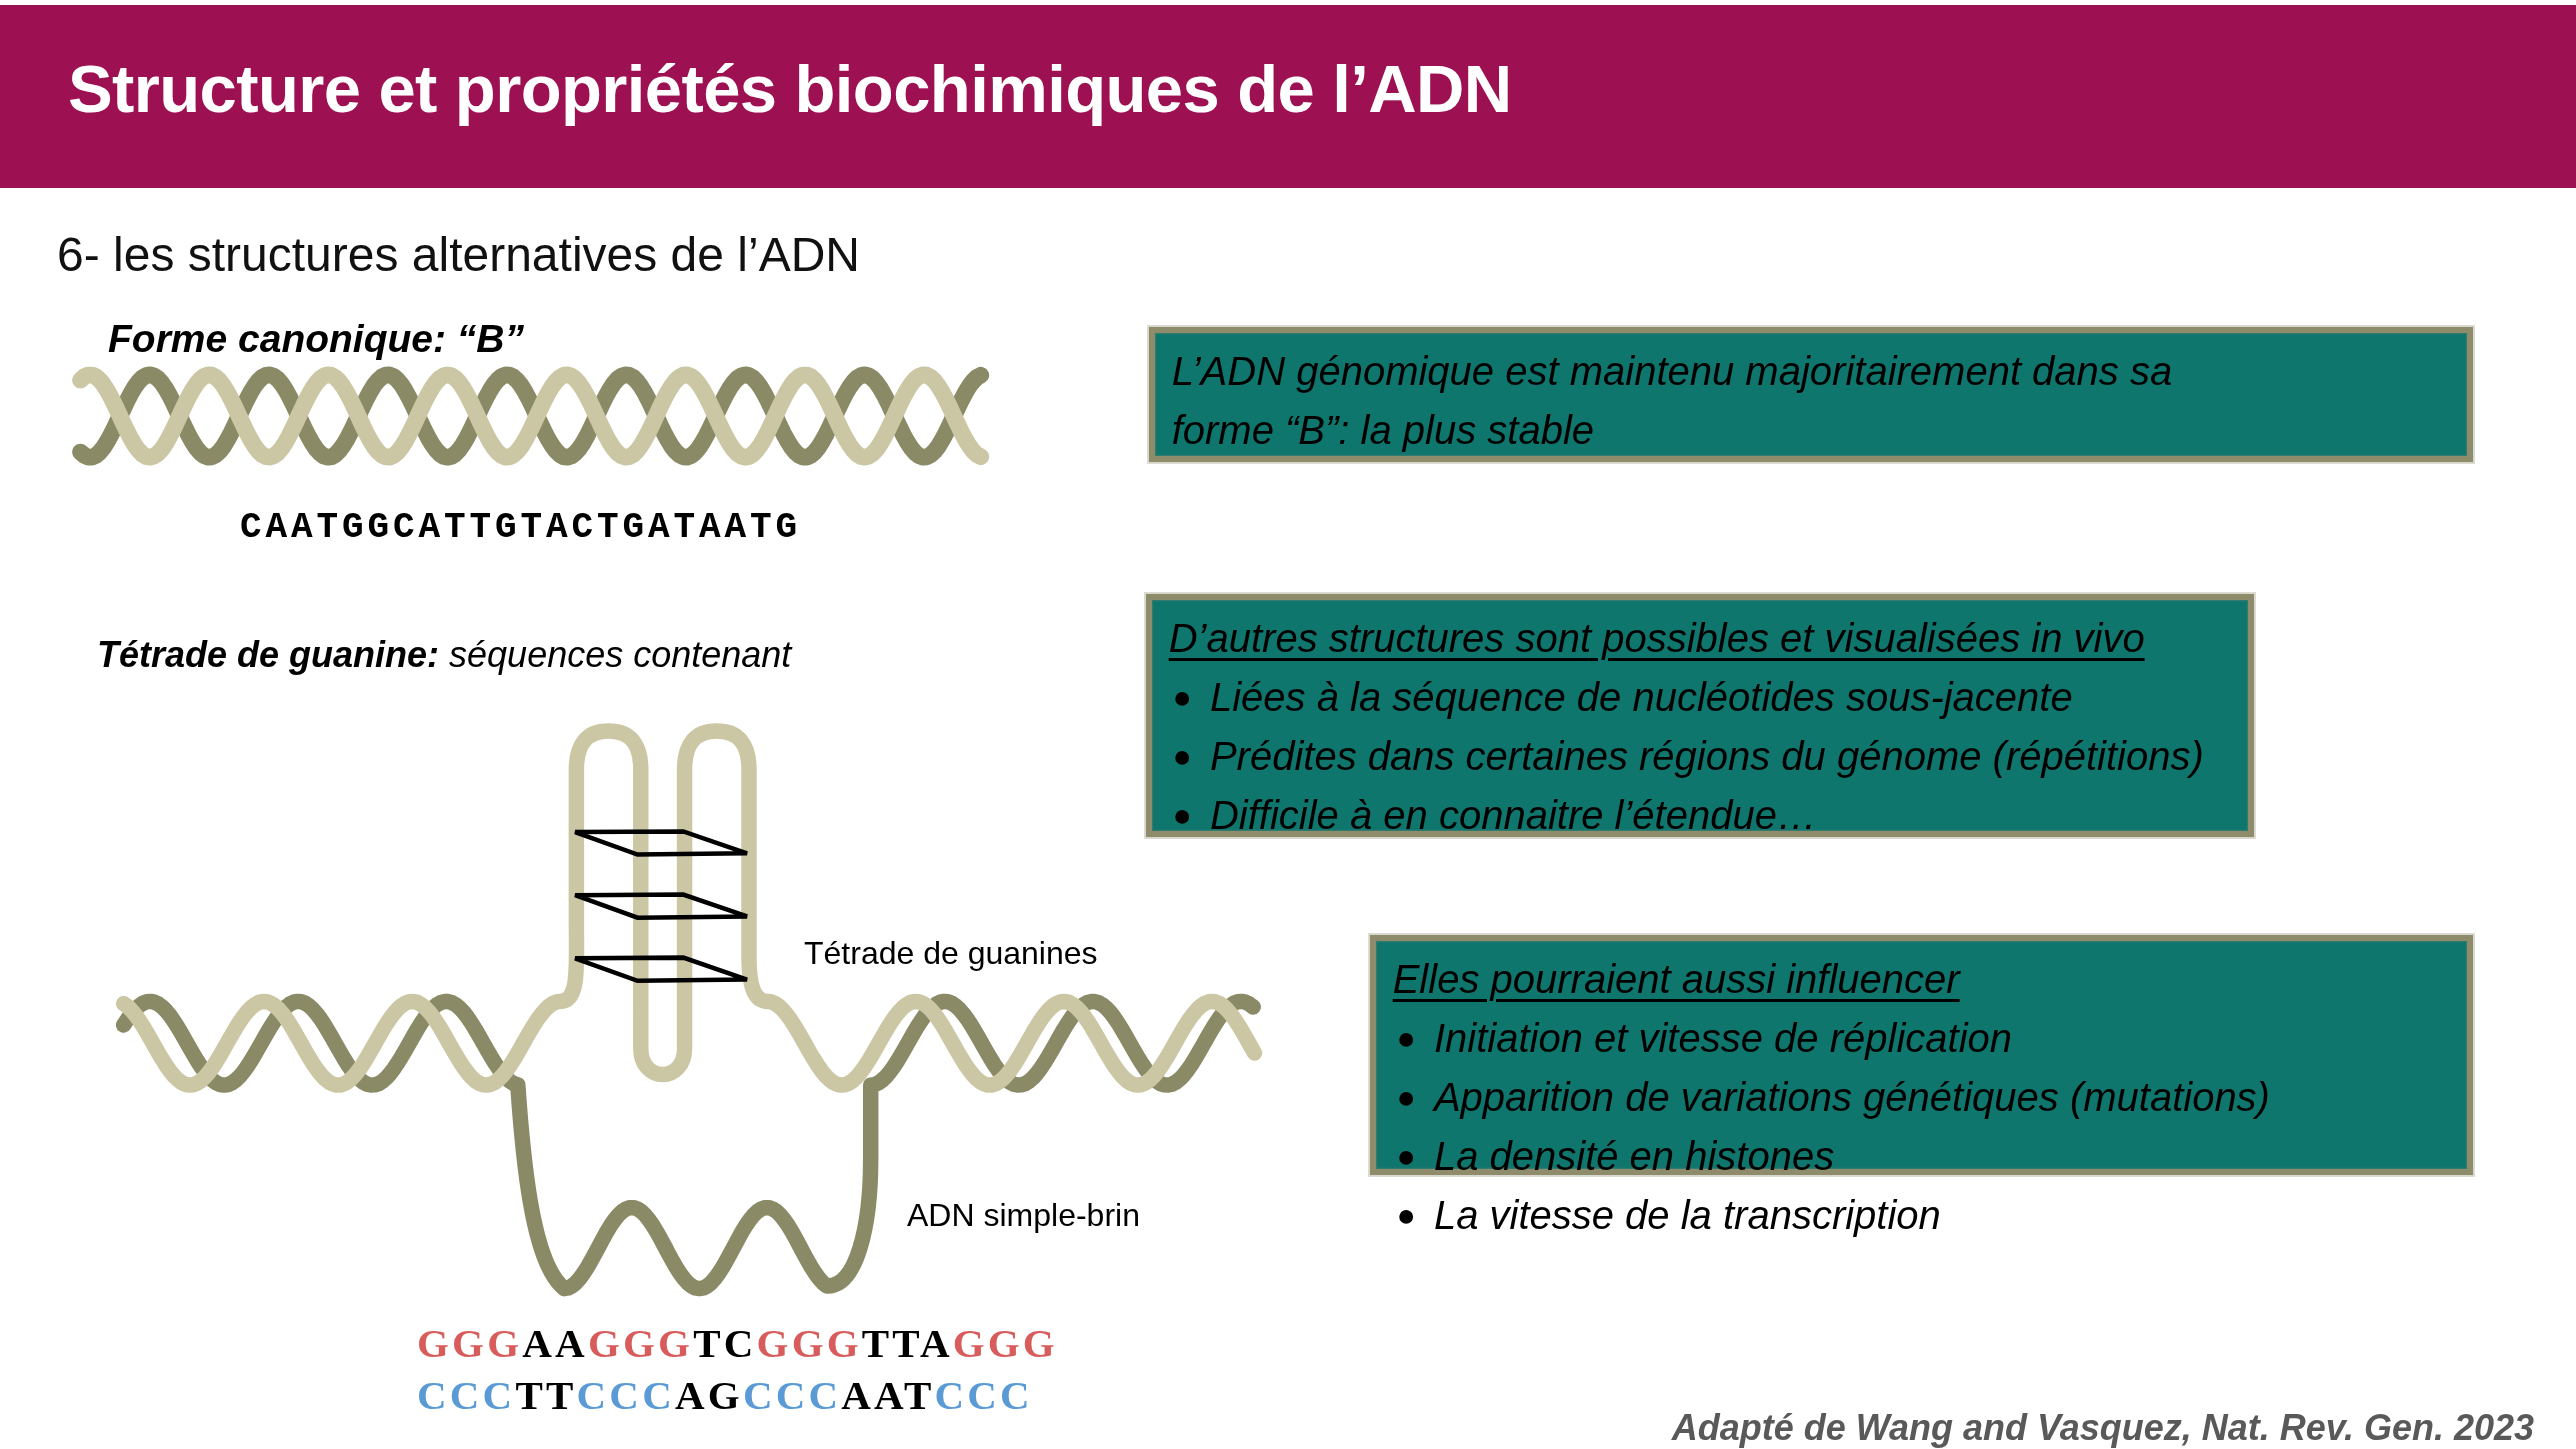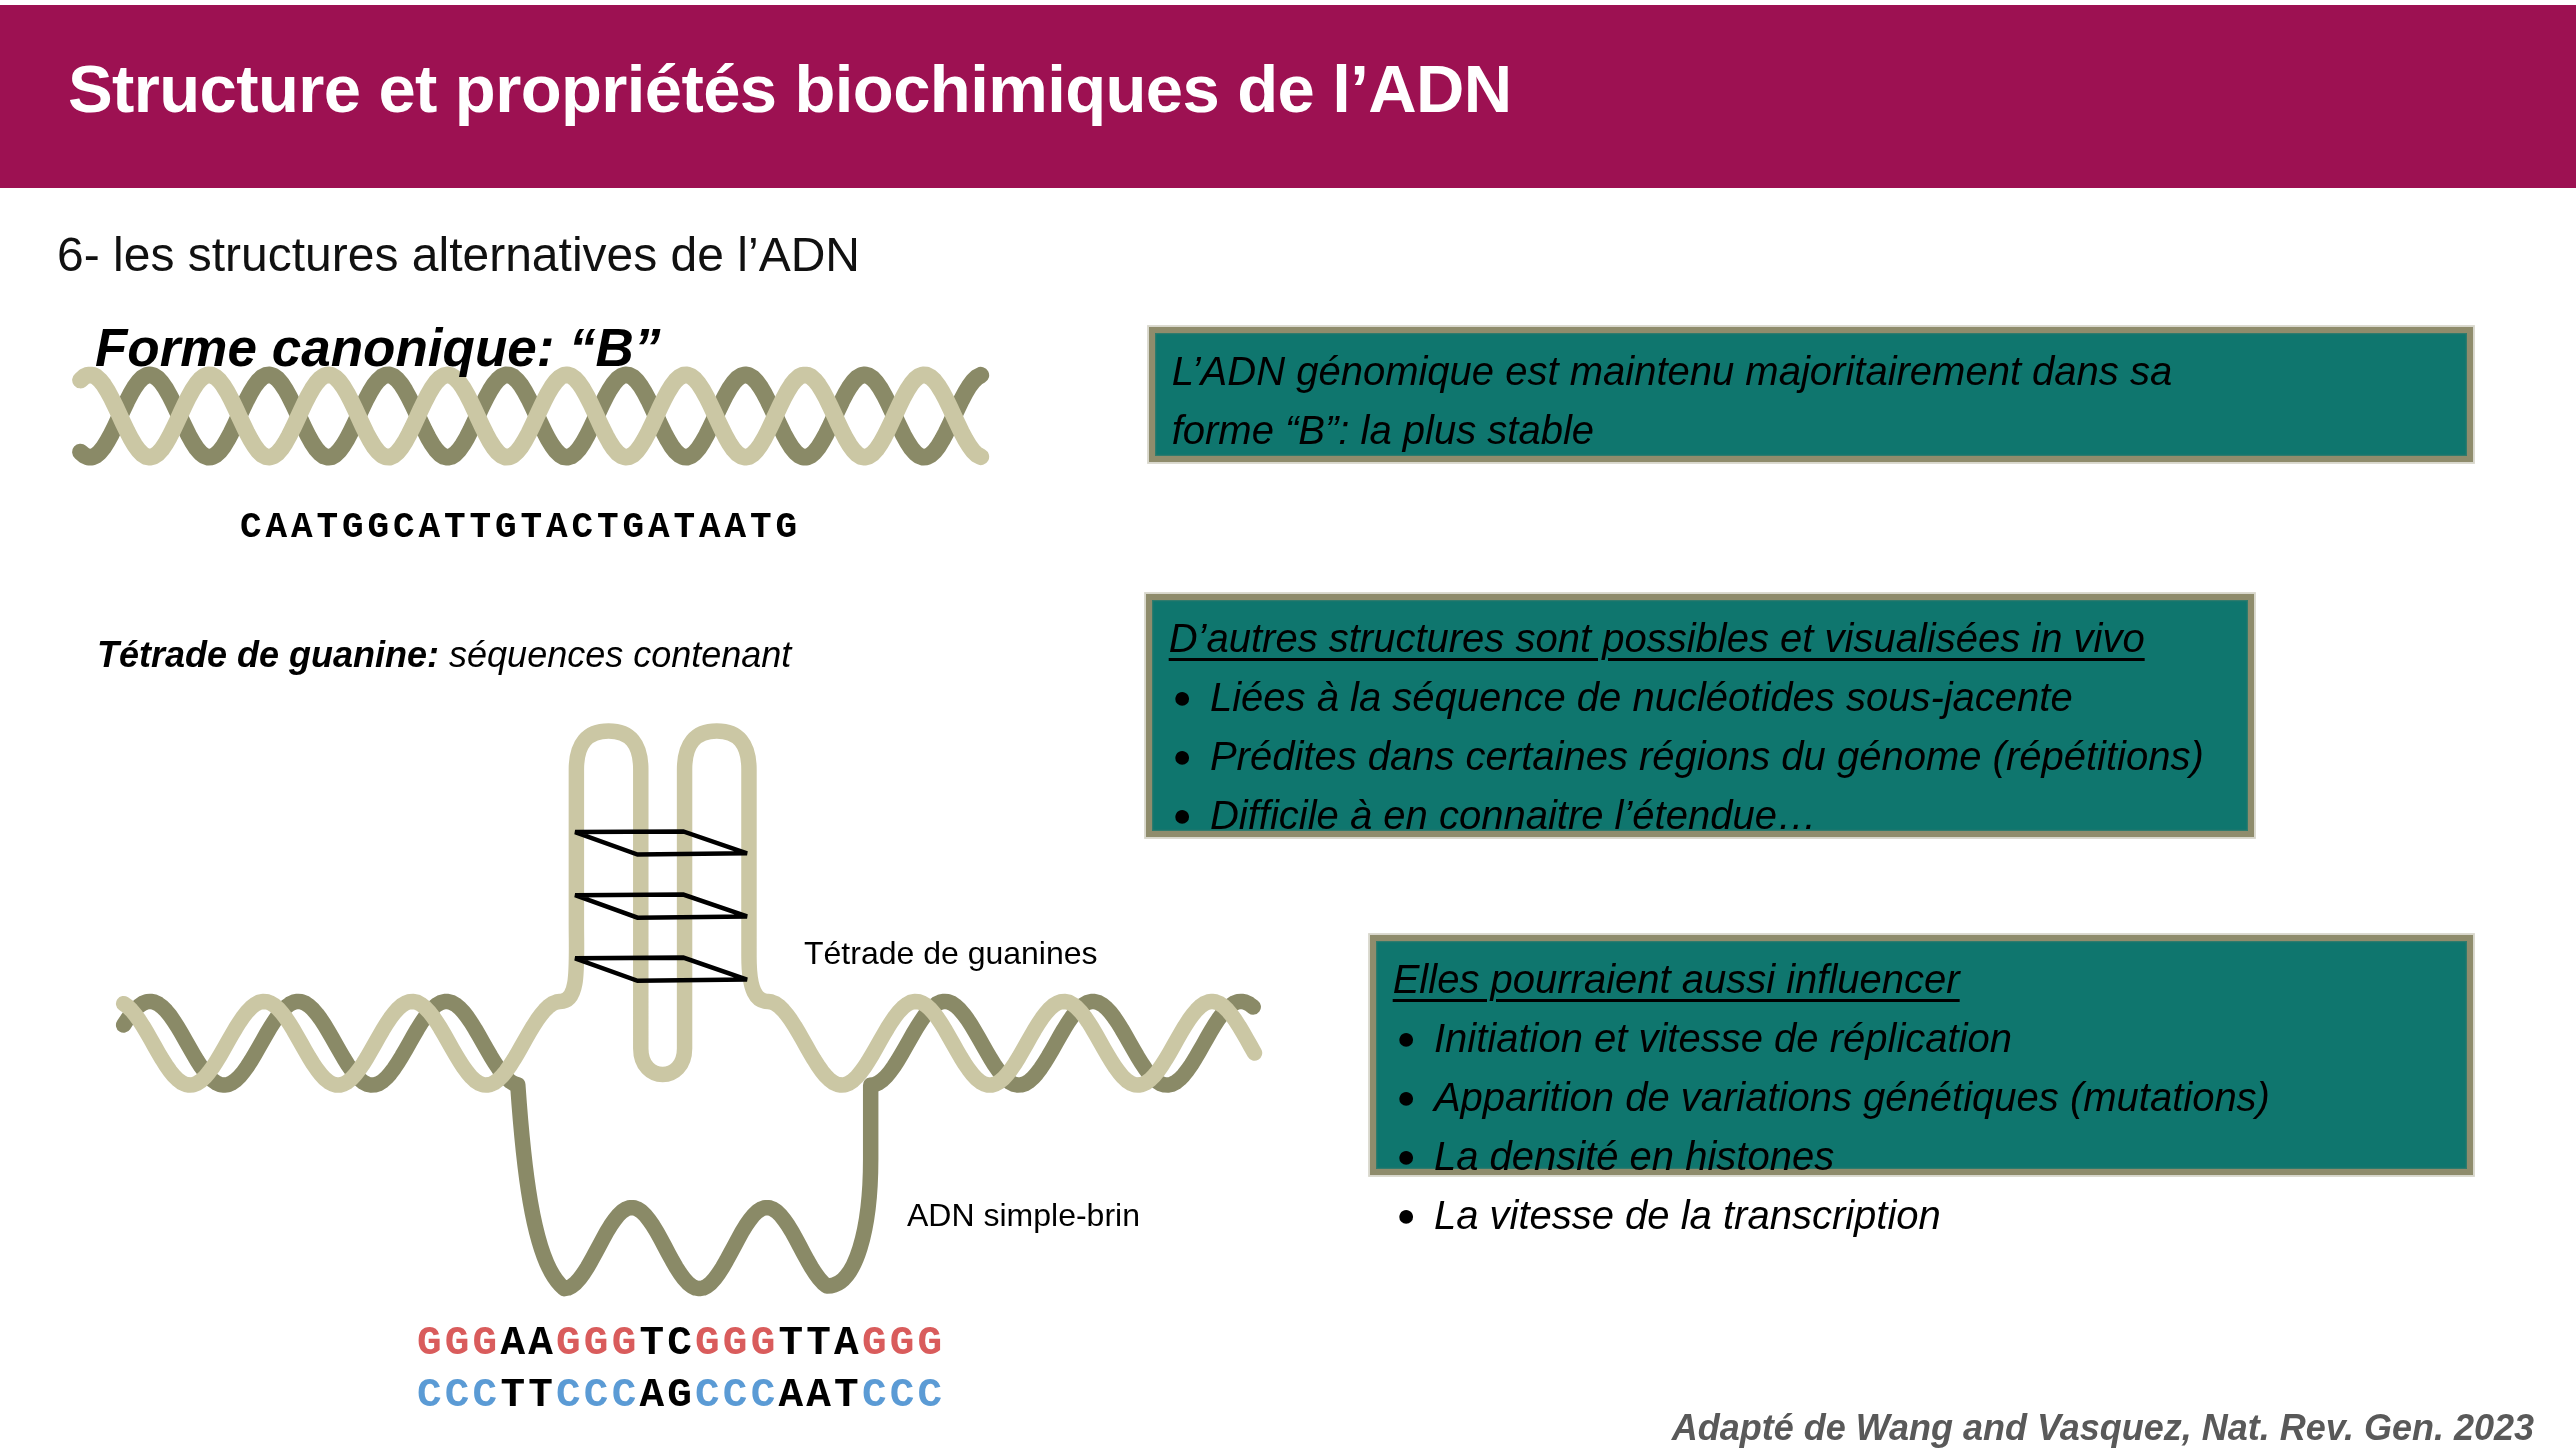--- a/index.html
+++ b/index.html
@@ -5,29 +5,29 @@
   html,body{margin:0;padding:0;width:2576px;height:1449px;background:#fff;overflow:hidden;
     font-family:"Liberation Sans", sans-serif;}
   .abs{position:absolute;}
   #art{position:absolute;left:0;top:0;width:2576px;height:1449px;}
   .strand-dark{stroke:var(--helix_dark,#8A8A67);}
   .strand-light{stroke:var(--helix_light,#CBC7A4);}
   .tetrad-quad{stroke:#000;fill:none;}
   .header-bar{left:0;top:5.2px;width:2576px;height:183px;background:var(--header_bg,#9D1152);}
   .page-title{left:68px;top:50px;font-size:67px;font-weight:700;color:#fff;letter-spacing:-0.6px;text-align:right;}
   .subtitle{left:57px;top:227px;font-size:48px;color:#111;}
-  .forme-label{left:95px;top:317px;font-size:53px;font-weight:700;font-style:italic;color:#000;}
+  .forme-label{left:108px;top:317px;font-size:39px;font-weight:700;font-style:italic;color:#000;}
   .seq{font-family:"Liberation Mono", monospace;font-weight:700;color:#000;white-space:nowrap;}
   .seq-canonical{left:240px;top:504px;font-size:36px;line-height:48px;letter-spacing:3.9px;}
   .tetrad-def{left:97px;top:628px;font-size:36px;font-style:italic;color:#000;line-height:53px;}
   .tetrad-term{font-weight:700;}
   .diagram-label{font-size:32px;color:#000;}
   .lbl-tetrade{left:804px;top:935px;}
   .lbl-ssdna{left:907px;top:1197px;}
-  .seq-g4{left:417px;top:1317px;font-size:41px;line-height:52px;letter-spacing:3.2px;}
+  .seq-g4{left:417px;top:1317px;font-size:41px;line-height:52px;letter-spacing:3.2px;font-family:Liberation Serif, serif;}
   .seq-g4 span[data-color="red"]{color:var(--seq_red,#D95C5C);}
   .seq-g4 span[data-color="blue"]{color:var(--seq_blue,#5B9BD5);}
   .seq-g4 span[data-color="black"]{color:#000;}
   .box{position:absolute;background:#0f766e;border:6.4px solid var(--box_border,#8F8C6C);
     box-sizing:border-box;box-shadow:0 0 0 1.9px rgba(143,140,108,.35), inset 0 0 0 1.3px rgba(143,140,108,.25);
     padding:9px 16.7px;}
   .box-text{font-style:italic;font-size:40px;line-height:59px;color:#000;}
   .box-title{font-style:italic;font-size:40px;line-height:59px;color:#000;
     text-decoration:underline;text-decoration-thickness:2.6px;text-underline-offset:6.4px;}
   .bullet-row{display:flex;align-items:flex-start;}

